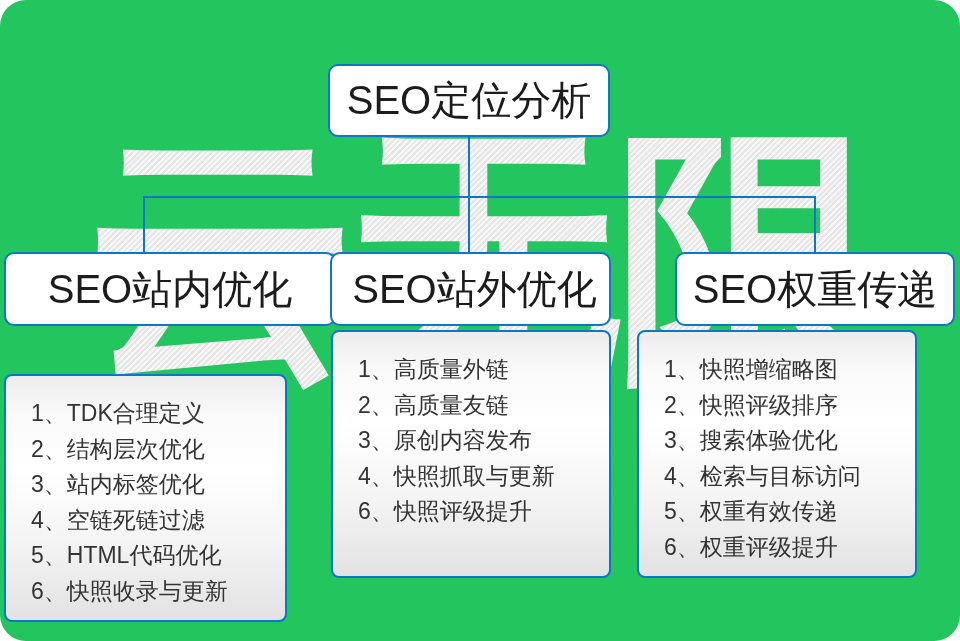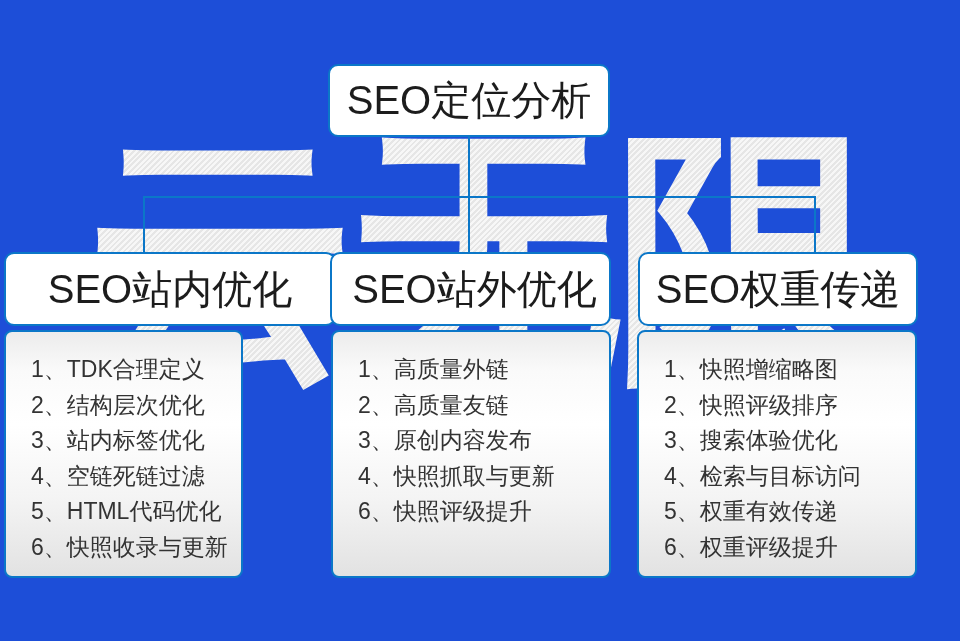--- a/index.html
+++ b/index.html
@@ -5,23 +5,24 @@
   :root{
     --accent-blue:#0b77c8;
     --heading-text:#1c1c1c;
     --list-text:#333333;
     --watermark-gray:#ebebeb;
   }
   html,body{margin:0;padding:0;background:#ffffff;}
   .stage{
     position:relative;
     width:960px;height:641px;
-    background:#1d4ed8;
+    background:#22c55e;
     overflow:hidden;
     font-family:"Liberation Sans", sans-serif;
+    border-radius:26px;
   }
   
   .watermark{
     position:absolute;
     left:88px;top:122px;
     z-index:0;
     font-size:268px;
     line-height:268px;
     font-weight:bold;
     letter-spacing:-4px;
@@ -53,33 +54,33 @@
     border:2px solid var(--accent-blue);
     border-radius:10px;
     display:flex;align-items:center;justify-content:center;
     font-size:40px;
     color:var(--heading-text);
     white-space:nowrap;
   }
   .node-root{left:328px;top:64px;width:282px;height:73px;}
   .node-col1{left:4px;  top:252px;width:332px;height:74px;}
   .node-col2{left:330px;top:252px;width:281px;height:74px;padding-left:8px;}
-  .node-col3{left:638px;top:252px;width:280px;height:74px;text-align:right;}
+  .node-col3{left:675px;top:252px;width:280px;height:74px;text-align:right;}
   
   .list{
     position:absolute;
     z-index:2;
     box-sizing:border-box;
     top:330px;height:248px;
     border:2px solid var(--accent-blue);
     border-radius:8px;
     background:linear-gradient(180deg,#ececec 0%,#fafafa 16%,#ffffff 38%,#f4f4f4 68%,#e2e2e2 100%);
     padding:20px 10px 0 25px;
   }
-  .list-col1{left:4px;  width:239px;}
+  .list-col1{left:4px;  width:283px;margin-top:44px;}
   .list-col2{left:331px;width:280px;}
   .list-col3{left:637px;width:280px;}
   .list-item{
     font-size:23px;
     line-height:35.5px;
     color:var(--list-text);
     white-space:nowrap;
   }
 </style>
 </head>

